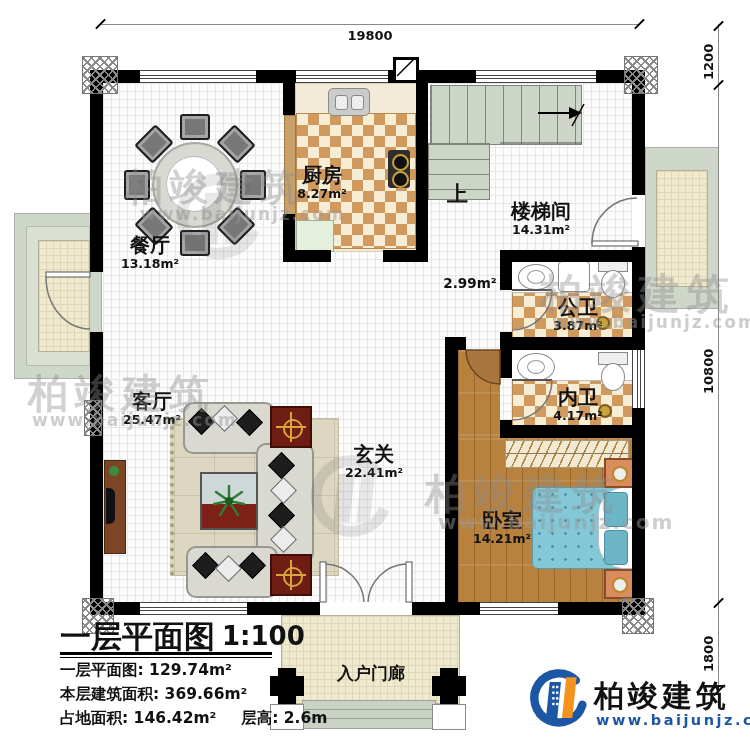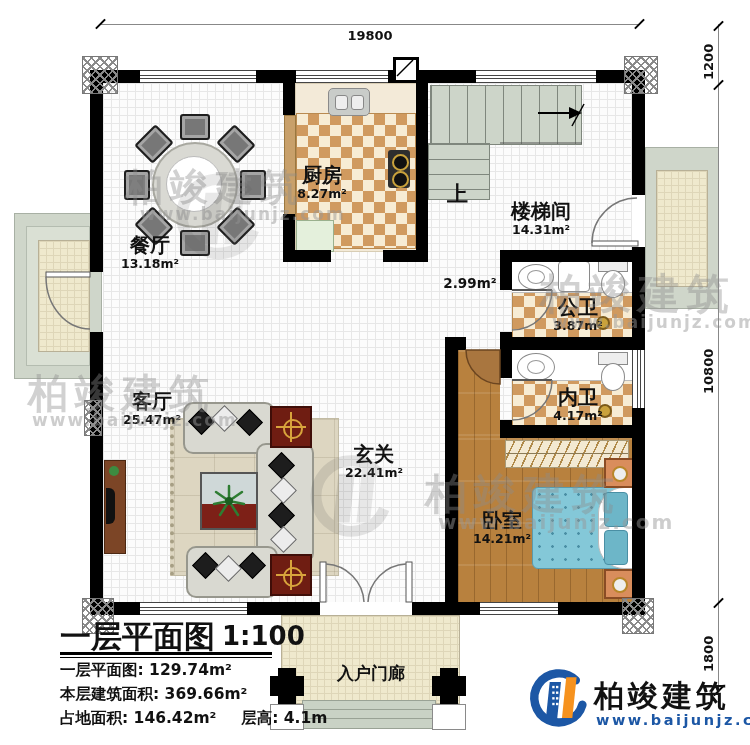--- a/index.html
+++ b/index.html
@@ -360,21 +360,21 @@
 </div>
 <div class="tb-stat" style="left:60px;top:684px;">
   <span>本层建筑面积:</span>
   <span>369.66m²</span>
 </div>
 <div class="tb-stat" style="left:60px;top:708px;">
   <span>占地面积:</span>
   <span>146.42m²</span>
   <span style="display:inline-block;width:14px;"></span>
   <span>层高:</span>
-  <span>4.1m</span>
+  <span>2.6m</span>
 </div>
 
 <svg width="68" height="66" viewBox="0 0 70 70" style="position:absolute;left:522px;top:667px;">
   <path d="M56 14 A 26 26 0 1 0 63 40" stroke="#1c57a5" stroke-width="9" fill="none" stroke-linecap="round"></path>
   <rect x="30" y="16" width="12" height="38" fill="#1c57a5" transform="skewX(-6)"></rect>
   <rect x="47" y="11" width="11" height="43" fill="#f6921e" transform="skewX(-6)"></rect>
   <g fill="#fff">
     <rect x="31" y="20" width="2.5" height="2.5"></rect>
       <rect x="35" y="20" width="2.5" height="2.5"></rect>
     <rect x="31" y="26" width="2.5" height="2.5"></rect>

